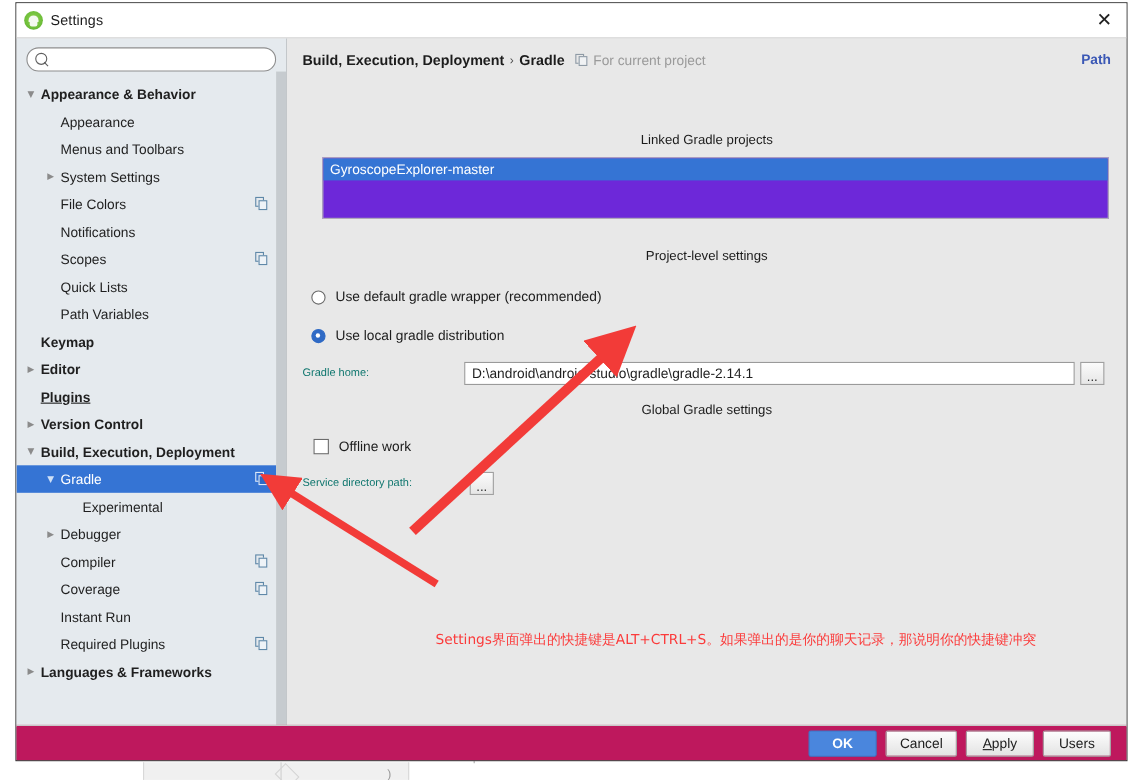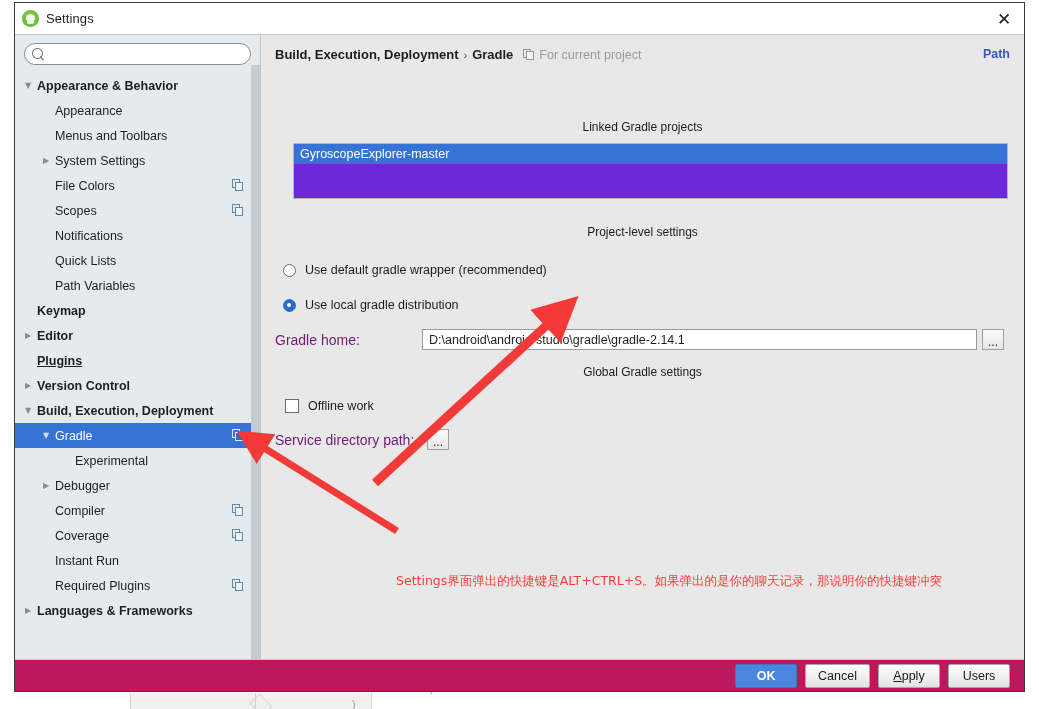--- a/index.html
+++ b/index.html
@@ -222,21 +222,21 @@
     width: 4px; height: 4px; border-radius: 50%; background: #ffffff;
   }
   .radio-label { margin-left: 9px; font-size: 12.5px; color: #1c1c1c; }
 
   .checkbox {
     width: 14px; height: 14px; border: 1.4px solid #6b6b6b;
     background: #ffffff; box-sizing: border-box; flex: none; cursor: pointer;
   }
 
   .field-row { position: absolute; display: flex; align-items: center; }
-  .field-label { font-size: 14px; color: #701a75; }
+  .field-label { font-size: 10px; color: #0f766e; }
   .text-field {
     height: 21px;
     background: #ffffff;
     border: 1px solid #9a9a9a;
     box-sizing: border-box;
     display: flex; align-items: center;
     padding-left: 6px;
     font-size: 12.5px; color: #1f1f1f;
   }
   .text-field.placeholder { color: #a8a8a8; }
@@ -334,28 +334,28 @@
               <span class="label" style="margin-left: 40px;">System Settings</span>
             </div>
             <div class="tree-row">
               <span class="label" style="margin-left: 40px;">File Colors</span>
               <span class="copy-icon">
                 <i class="back"></i>
                 <i class="front"></i>
               </span>
             </div>
             <div class="tree-row">
+              <span class="label" style="margin-left: 40px;">Notifications</span>
+            </div>
+            <div class="tree-row">
               <span class="label" style="margin-left: 40px;">Scopes</span>
               <span class="copy-icon">
                 <i class="back"></i>
                 <i class="front"></i>
               </span>
-            </div>
-            <div class="tree-row">
-              <span class="label" style="margin-left: 40px;">Notifications</span>
             </div>
             <div class="tree-row">
               <span class="label" style="margin-left: 40px;">Quick Lists</span>
             </div>
             <div class="tree-row">
               <span class="label" style="margin-left: 40px;">Path Variables</span>
             </div>
             <div class="tree-row bold">
               <span class="label" style="margin-left: 22px;">Keymap</span>
             </div>

